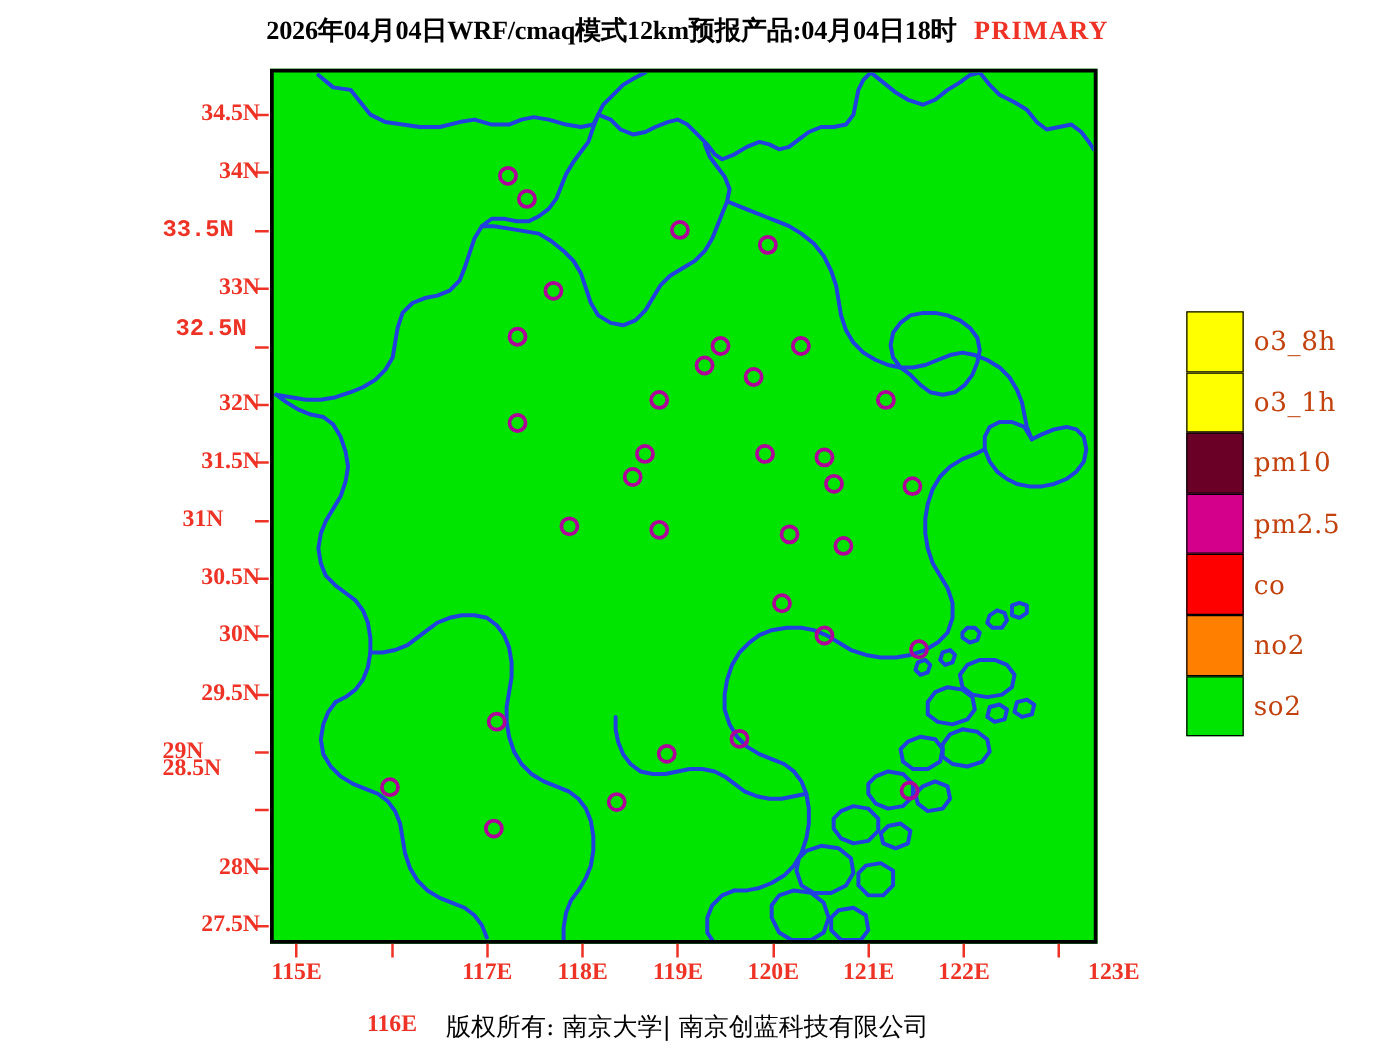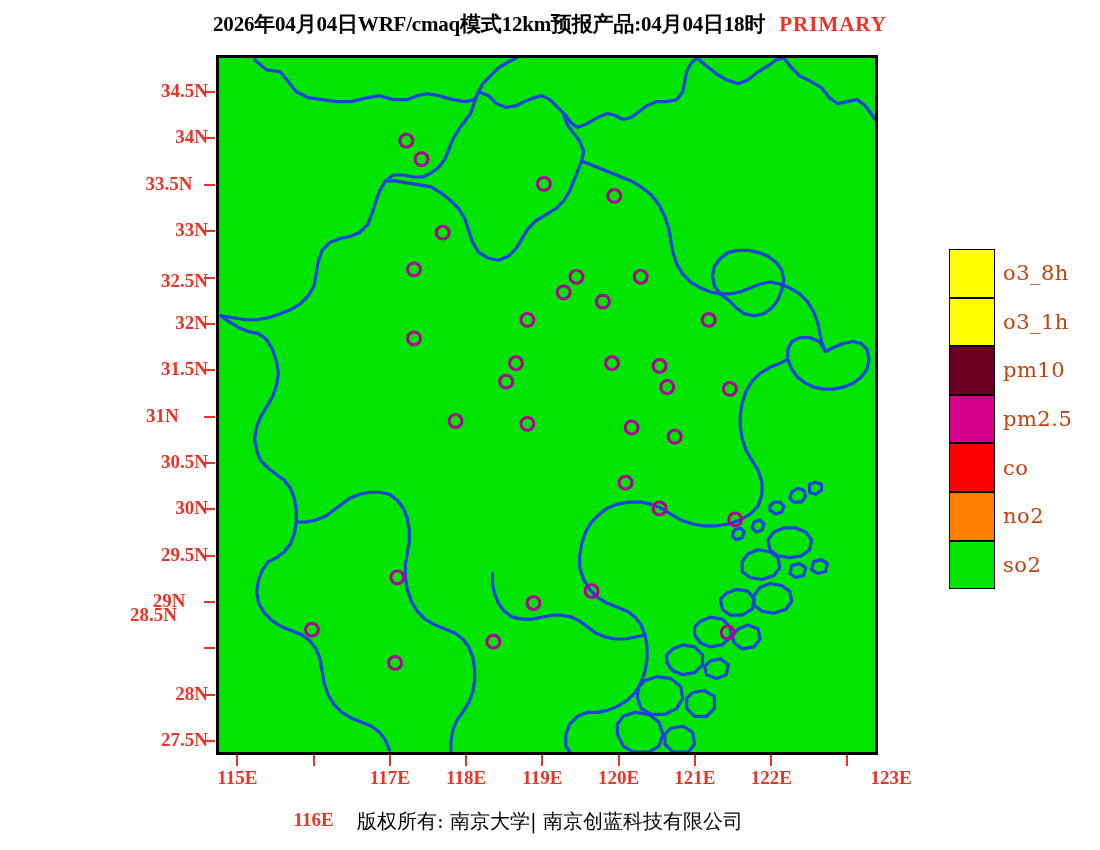--- a/index.html
+++ b/index.html
@@ -277,39 +277,39 @@
 </div>
 
 <div id="axis-layer">
     <div class="tick tick-y" style="left: 204px; top: 740.093px;"></div>
     <div class="axis-label" style="left: 130px; width: 78px; text-align: right; top: 729.093px;">27.5N</div>
     <div class="tick tick-y" style="left: 204px; top: 693.735px;"></div>
     <div class="axis-label" style="left: 130px; width: 78px; text-align: right; top: 682.735px;">28N</div>
     <div class="tick tick-y" style="left: 204px; top: 647.377px;"></div>
     <div class="axis-label" style="left: 130px; width: 78px; text-align: left; top: 604px;">28.5N</div>
     <div class="tick tick-y" style="left: 204px; top: 601.02px;"></div>
-    <div class="axis-label" style="left: 130px; width: 78px; text-align: center; top: 590.02px;">29N</div>
+    <div class="axis-label" style="left: 130px; width: 78px; text-align: left; top: 590.02px;">29N</div>
     <div class="tick tick-y" style="left: 204px; top: 554.662px;"></div>
     <div class="axis-label" style="left: 130px; width: 78px; text-align: right; top: 543.662px;">29.5N</div>
     <div class="tick tick-y" style="left: 204px; top: 508.305px;"></div>
     <div class="axis-label" style="left: 130px; width: 78px; text-align: right; top: 497.305px;">30N</div>
     <div class="tick tick-y" style="left: 204px; top: 461.947px;"></div>
     <div class="axis-label" style="left: 130px; width: 78px; text-align: right; top: 450.947px;">30.5N</div>
     <div class="tick tick-y" style="left: 204px; top: 415.589px;"></div>
     <div class="axis-label" style="left: 146px; width: 78px; top: 404.589px;">31N</div>
     <div class="tick tick-y" style="left: 204px; top: 369.232px;"></div>
     <div class="axis-label" style="left: 130px; width: 78px; text-align: right; top: 358.232px;">31.5N</div>
     <div class="tick tick-y" style="left: 204px; top: 322.874px;"></div>
     <div class="axis-label" style="left: 130px; width: 78px; text-align: right; top: 311.874px;">32N</div>
     <div class="tick tick-y" style="left: 204px; top: 276.517px;"></div>
-    <div class="axis-label" style="left: 130px; width: 78px; text-align: right; top: 270px;">32.5N</div>
+    <div class="axis-label" style="left: 130px; width: 78px; text-align: center; top: 252px; font-family: Liberation Mono, monospace;">32.5N</div>
     <div class="tick tick-y" style="left: 204px; top: 230.159px;"></div>
     <div class="axis-label" style="left: 130px; width: 78px; text-align: right; top: 219.159px;">33N</div>
     <div class="tick tick-y" style="left: 204px; top: 183.801px;"></div>
-    <div class="axis-label" style="left: 130px; width: 78px; text-align: center; top: 172.801px;">33.5N</div>
+    <div class="axis-label" style="left: 130px; width: 78px; text-align: left; top: 172.801px; font-family: Liberation Mono, monospace;">33.5N</div>
     <div class="tick tick-y" style="left: 204px; top: 137.444px;"></div>
     <div class="axis-label" style="left: 130px; width: 78px; text-align: right; top: 126.444px;">34N</div>
     <div class="tick tick-y" style="left: 204px; top: 91.0861px;"></div>
     <div class="axis-label" style="left: 130px; width: 78px; text-align: right; top: 80.0861px;">34.5N</div>
     <div class="tick tick-x" style="left: 236.355px; top: 755px;"></div>
     <div class="axis-label" style="left: 197.355px; width: 80px; text-align: center; top: 767px;">115E</div>
     <div class="tick tick-x" style="left: 312.622px; top: 755px;"></div>
     <div class="axis-label" style="left: 273.622px; width: 80px; text-align: center; top: 809px;">116E</div>
     <div class="tick tick-x" style="left: 388.889px; top: 755px;"></div>
     <div class="axis-label" style="left: 349.889px; width: 80px; text-align: center; top: 767px;">117E</div>

